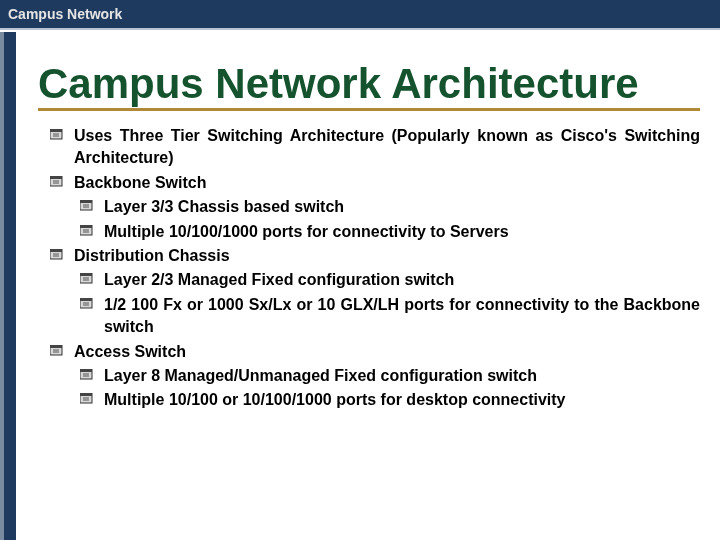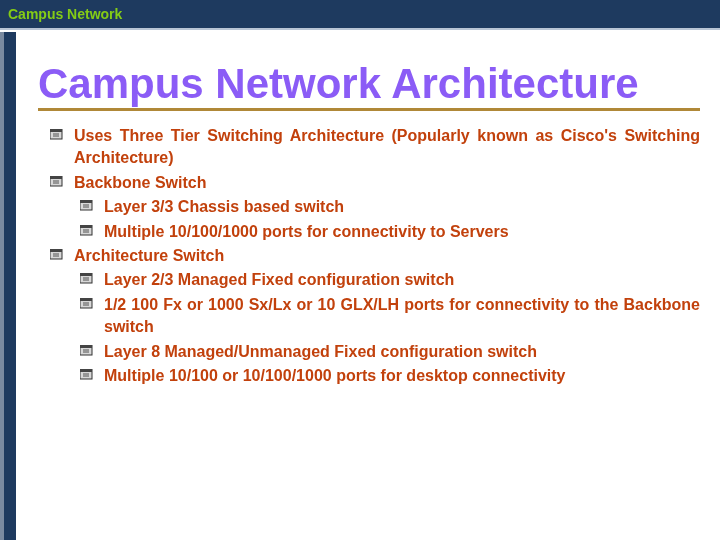--- a/index.html
+++ b/index.html
@@ -8,21 +8,21 @@
     height: 540px;
     background: #ffffff;
     font-family: Arial, Helvetica, sans-serif;
     position: relative;
     overflow: hidden;
   }
   .header-bar {
     width: 100%;
     height: 30px;
     background: #1e3a5f;
-    color: #84cc16;
+    color: #e5e5e5;
     font-weight: bold;
     font-size: 14px;
     padding: 6px 8px;
     border-bottom: 2px solid #b8c4d4;
   }
   .side-strip {
     position: absolute;
     left: 0;
     top: 32px;
     width: 16px;
@@ -41,31 +41,31 @@
     position: absolute;
     left: 16px;
     top: 32px;
     right: 0;
     bottom: 0;
     padding: 30px 20px 10px 30px;
   }
   .title {
     font-size: 42px;
     font-weight: bold;
-    color: #8b5cf6;
+    color: #14532d;
     border-bottom: 3px solid #b08838;
     padding-bottom: 2px;
     margin-bottom: 14px;
     margin-left: -8px;
     line-height: 1.05;
   }
   .list-root {
     font-size: 16px;
     font-weight: bold;
-    color: #c2410c;
+    color: #000000;
     line-height: 1.4;
     padding-left: 4px;
   }
   .li-row {
     display: flex;
     text-align: justify;
     margin-bottom: 2px;
   }
   .bullet {
     flex: 0 0 auto;
@@ -142,21 +142,21 @@
       </div>
       <div class="li-row">
         <span class="bullet">
           <svg width="14" height="12" viewBox="0 0 14 12">
             <rect x="0" y="0" width="12" height="10" fill="#d8d8d8" stroke="#333" stroke-width="1"></rect>
             <rect x="0" y="0" width="12" height="3" fill="#444"></rect>
             <line x1="3" y1="5" x2="9" y2="5" stroke="#333" stroke-width="0.8"></line>
             <line x1="3" y1="7" x2="9" y2="7" stroke="#333" stroke-width="0.8"></line>
           </svg>
         </span>
-        <span class="li-text">Architecture Switch</span>
+        <span class="li-text">Distribution Chassis</span>
       </div>
       <div class="sublist">
         <div class="li-row">
           <span class="bullet">
             <svg width="14" height="12" viewBox="0 0 14 12">
               <rect x="0" y="0" width="12" height="10" fill="#d8d8d8" stroke="#333" stroke-width="1"></rect>
               <rect x="0" y="0" width="12" height="3" fill="#444"></rect>
               <line x1="3" y1="5" x2="9" y2="5" stroke="#333" stroke-width="0.8"></line>
               <line x1="3" y1="7" x2="9" y2="7" stroke="#333" stroke-width="0.8"></line>
             </svg>
@@ -167,20 +167,31 @@
           <span class="bullet">
             <svg width="14" height="12" viewBox="0 0 14 12">
               <rect x="0" y="0" width="12" height="10" fill="#d8d8d8" stroke="#333" stroke-width="1"></rect>
               <rect x="0" y="0" width="12" height="3" fill="#444"></rect>
               <line x1="3" y1="5" x2="9" y2="5" stroke="#333" stroke-width="0.8"></line>
               <line x1="3" y1="7" x2="9" y2="7" stroke="#333" stroke-width="0.8"></line>
             </svg>
           </span>
           <span class="li-text">1/2 100 Fx or 1000 Sx/Lx or 10 GLX/LH ports for connectivity to the Backbone switch</span>
         </div>
+      </div>
+      <div class="li-row">
+        <span class="bullet">
+          <svg width="14" height="12" viewBox="0 0 14 12">
+            <rect x="0" y="0" width="12" height="10" fill="#d8d8d8" stroke="#333" stroke-width="1"></rect>
+            <rect x="0" y="0" width="12" height="3" fill="#444"></rect>
+            <line x1="3" y1="5" x2="9" y2="5" stroke="#333" stroke-width="0.8"></line>
+            <line x1="3" y1="7" x2="9" y2="7" stroke="#333" stroke-width="0.8"></line>
+          </svg>
+        </span>
+        <span class="li-text">Access Switch</span>
       </div>
       <div class="sublist">
         <div class="li-row">
           <span class="bullet">
             <svg width="14" height="12" viewBox="0 0 14 12">
               <rect x="0" y="0" width="12" height="10" fill="#d8d8d8" stroke="#333" stroke-width="1"></rect>
               <rect x="0" y="0" width="12" height="3" fill="#444"></rect>
               <line x1="3" y1="5" x2="9" y2="5" stroke="#333" stroke-width="0.8"></line>
               <line x1="3" y1="7" x2="9" y2="7" stroke="#333" stroke-width="0.8"></line>
             </svg>

